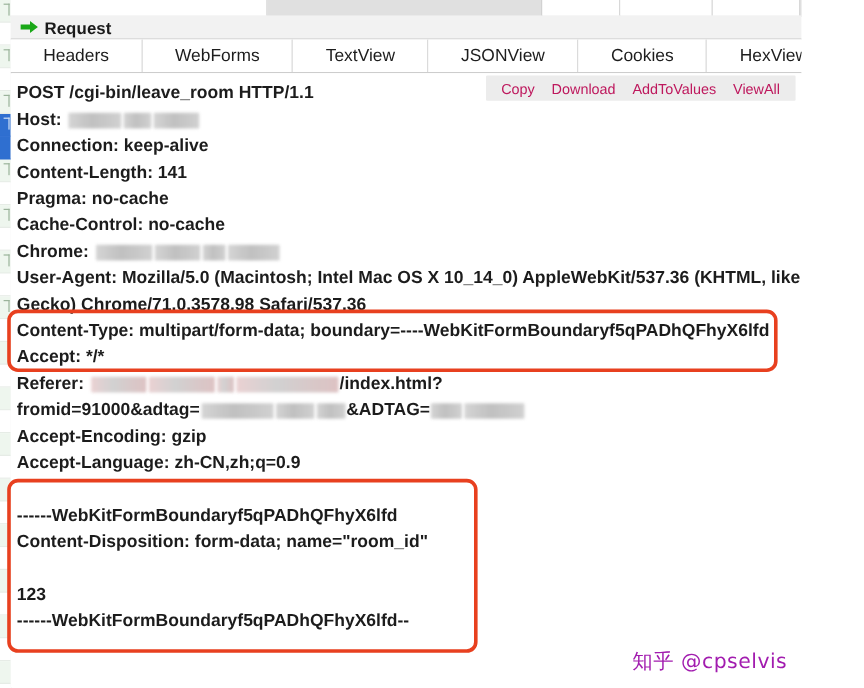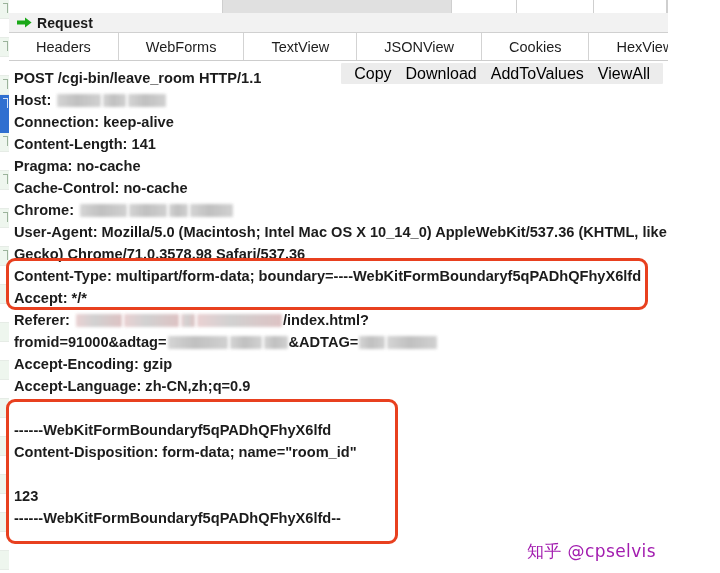--- a/index.html
+++ b/index.html
@@ -137,22 +137,22 @@
     top: 63px;
     height: 21px;
     background: #ececec;
     display: flex;
     align-items: center;
     padding: 0 6px;
     box-sizing: border-box;
     border-radius: 1px;
   }
   .toolbar .tbtn {
-    font-size: 16px;
-    color: #000000;
+    font-size: 12px;
+    color: #be185d;
     padding: 0 7px;
     white-space: nowrap;
     cursor: default;
   }
 
   
   .raw-body {
     position: absolute;
     left: 9px;
     top: 61px;

